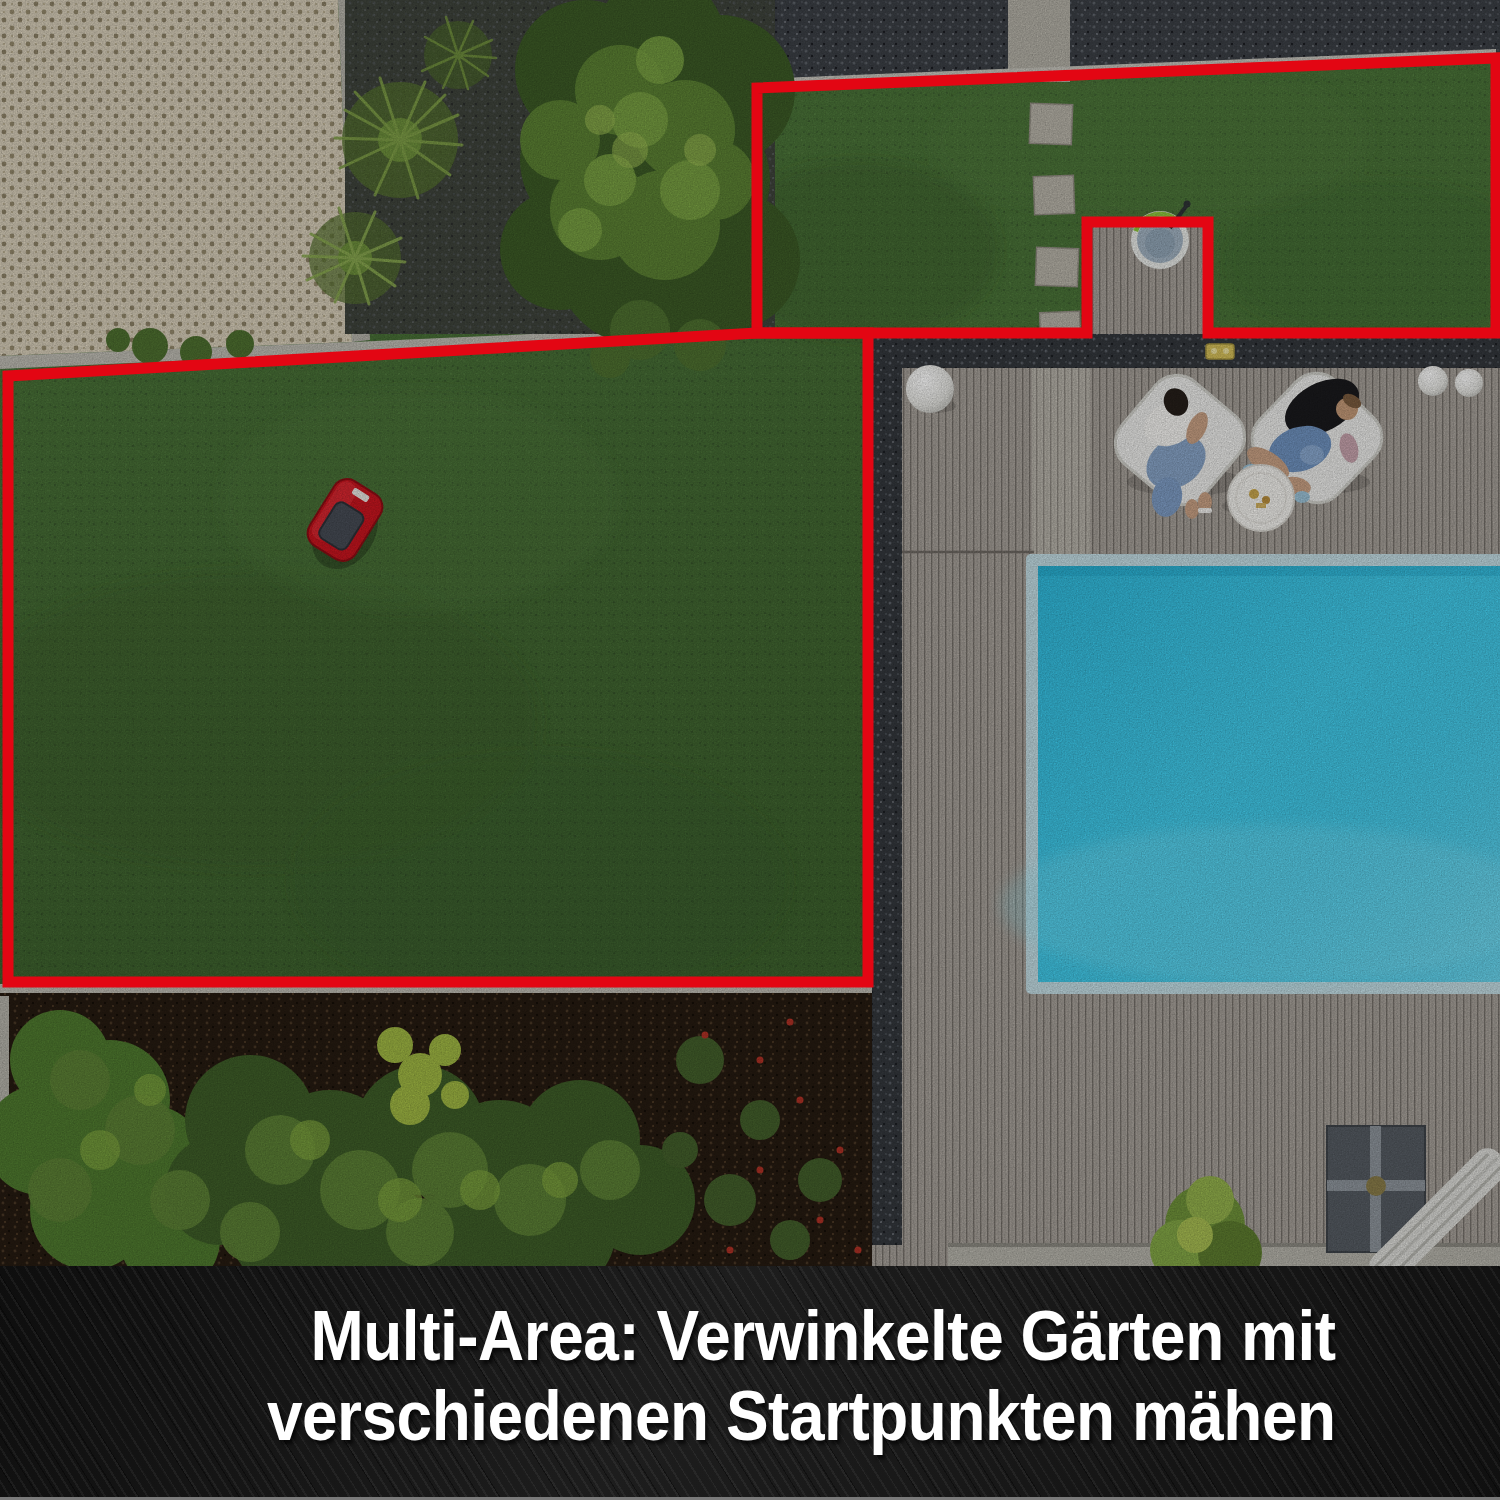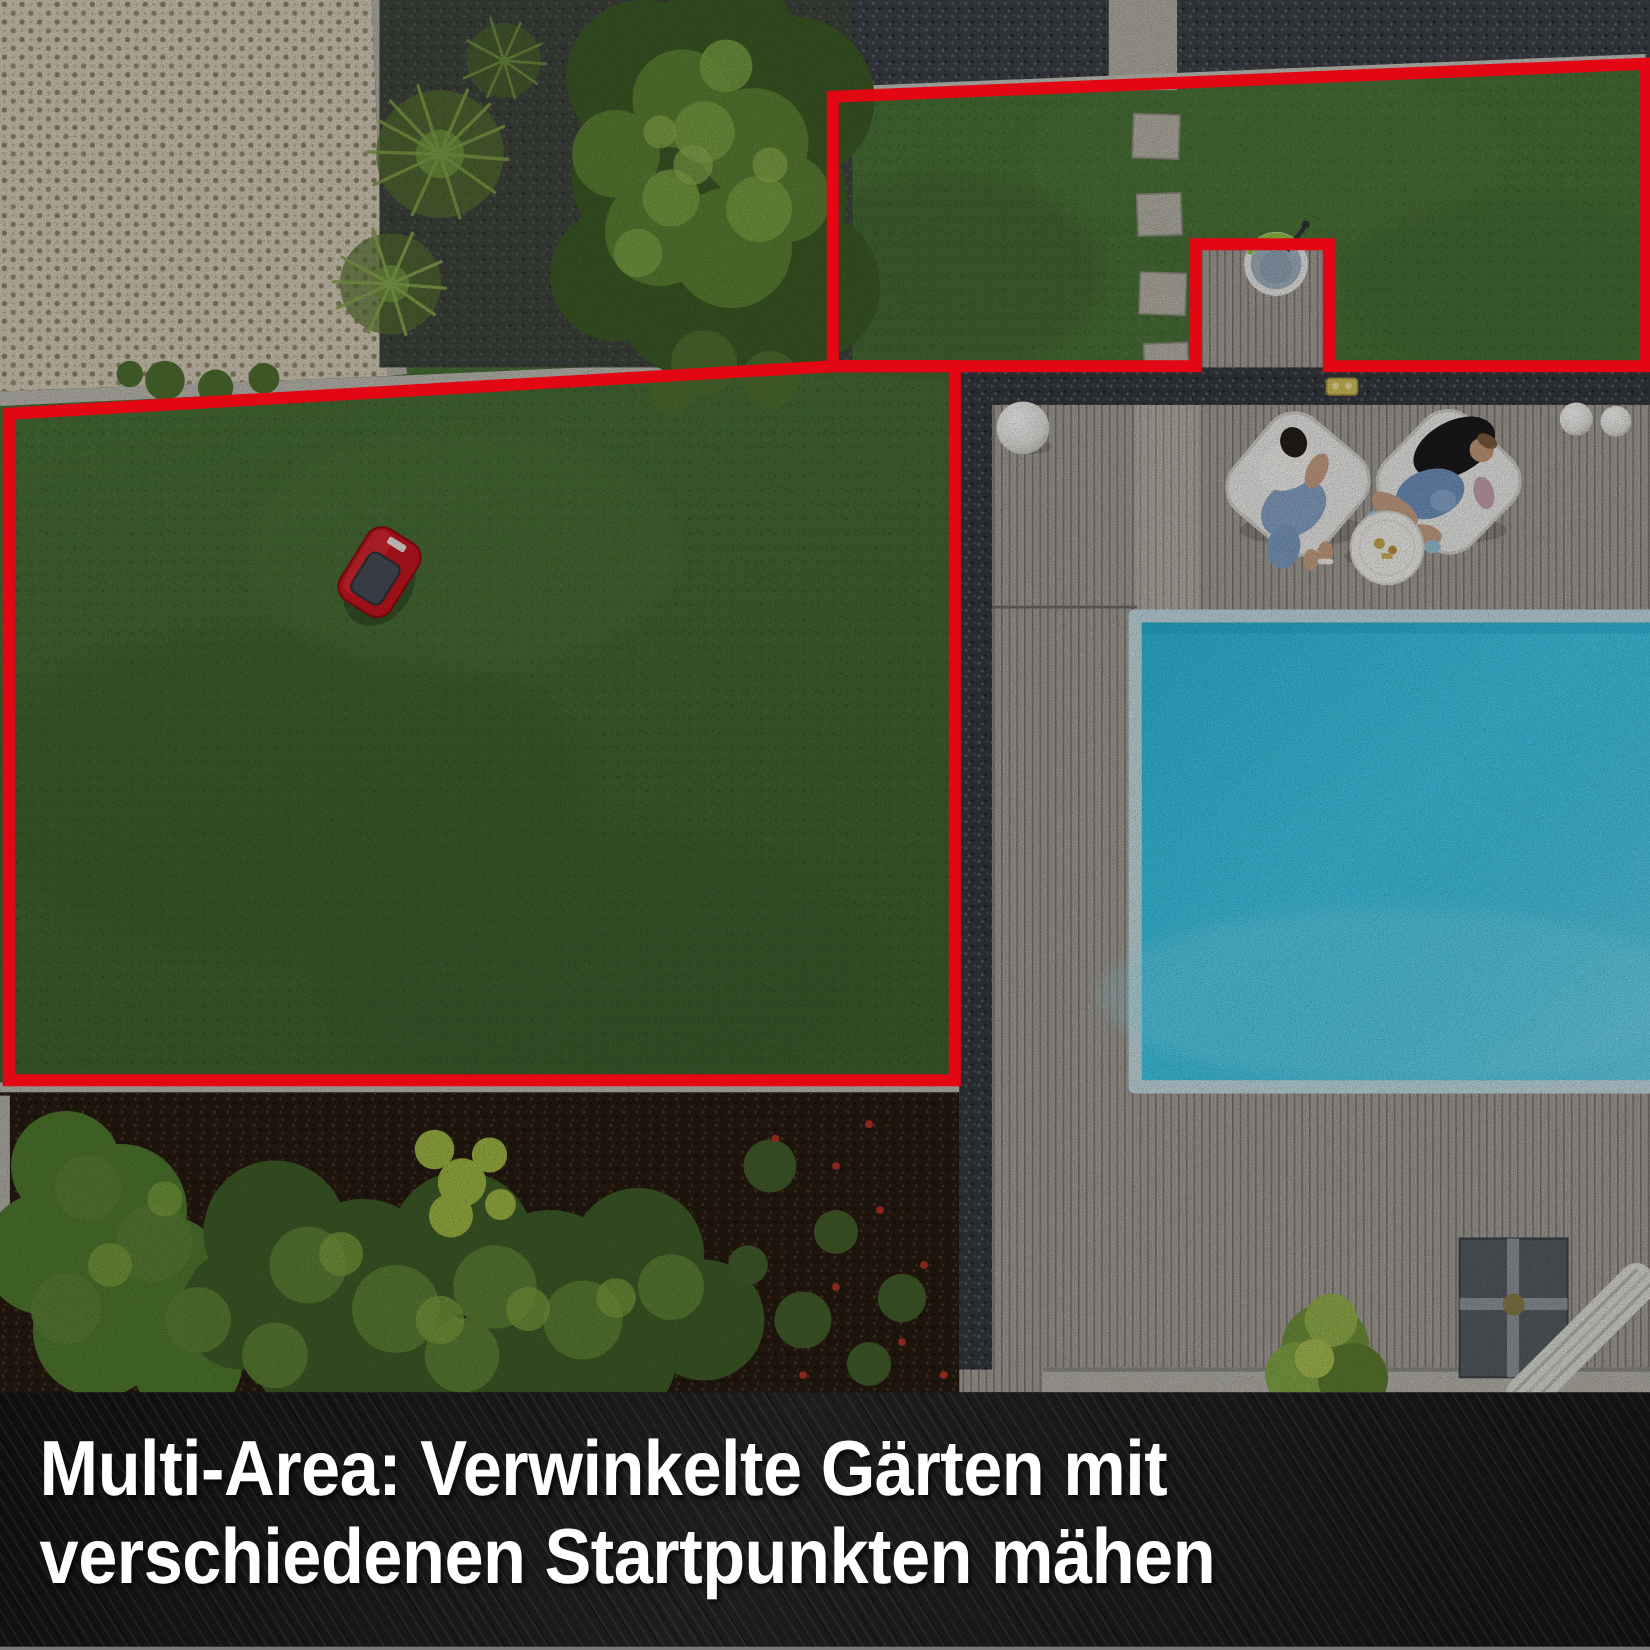--- a/index.html
+++ b/index.html
@@ -5,21 +5,21 @@
   html,body{margin:0;padding:0;background:#000;}
   .stage{position:relative;width:1500px;height:1500px;overflow:hidden;background:#000;
          font-family:"Liberation Sans",sans-serif;}
   .photo{position:absolute;left:0;top:0;width:1500px;height:1266px;display:block;}
   .caption{position:absolute;left:0;top:1266px;width:1500px;height:234px;
            box-sizing:border-box;padding:30px 20px 0 36px;
            background:
              repeating-linear-gradient(58deg, rgba(255,255,255,0.05) 0 2px, rgba(255,255,255,0) 2px 9px),
              repeating-linear-gradient(58deg, rgba(0,0,0,0.38) 0 1px, rgba(0,0,0,0) 1px 17px),
              linear-gradient(120deg, #0e0e0e 0%, #1d1d1d 45%, #101010 100%);
-           background-color:var(--caption-bg,#141414);}
+           background-color:var(--caption-bg,#141414);text-align:right;}
   .caption-line{display:block;color:var(--caption-text,#fff);
            font-size:71px;font-weight:700;line-height:80px;letter-spacing:-0.5px;
            transform:scaleX(0.90);transform-origin:left center;white-space:nowrap;
            text-shadow:3px 4px 4px rgba(0,0,0,0.65);}
   .bottom-edge{position:absolute;left:0;top:1497px;width:1500px;height:3px;background:#7a7a7a;}
 </style>
 </head>
 <body>
 
 <div class="stage">

